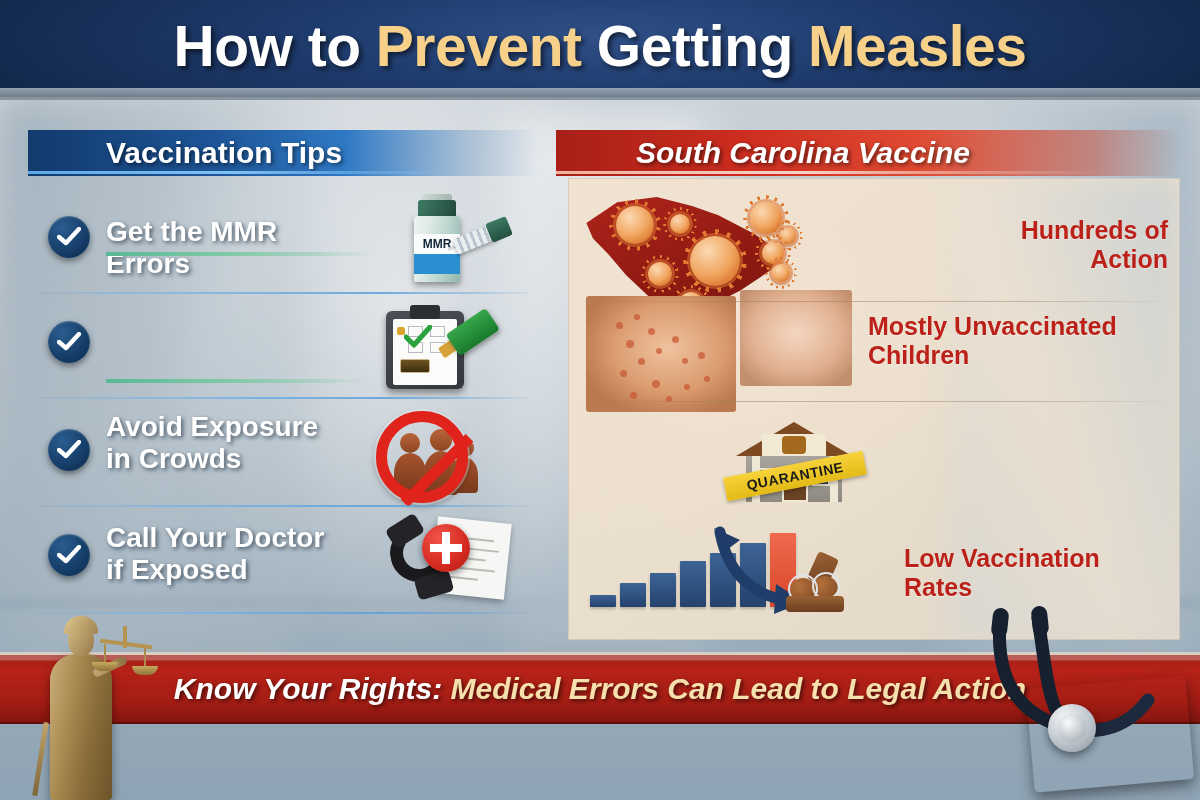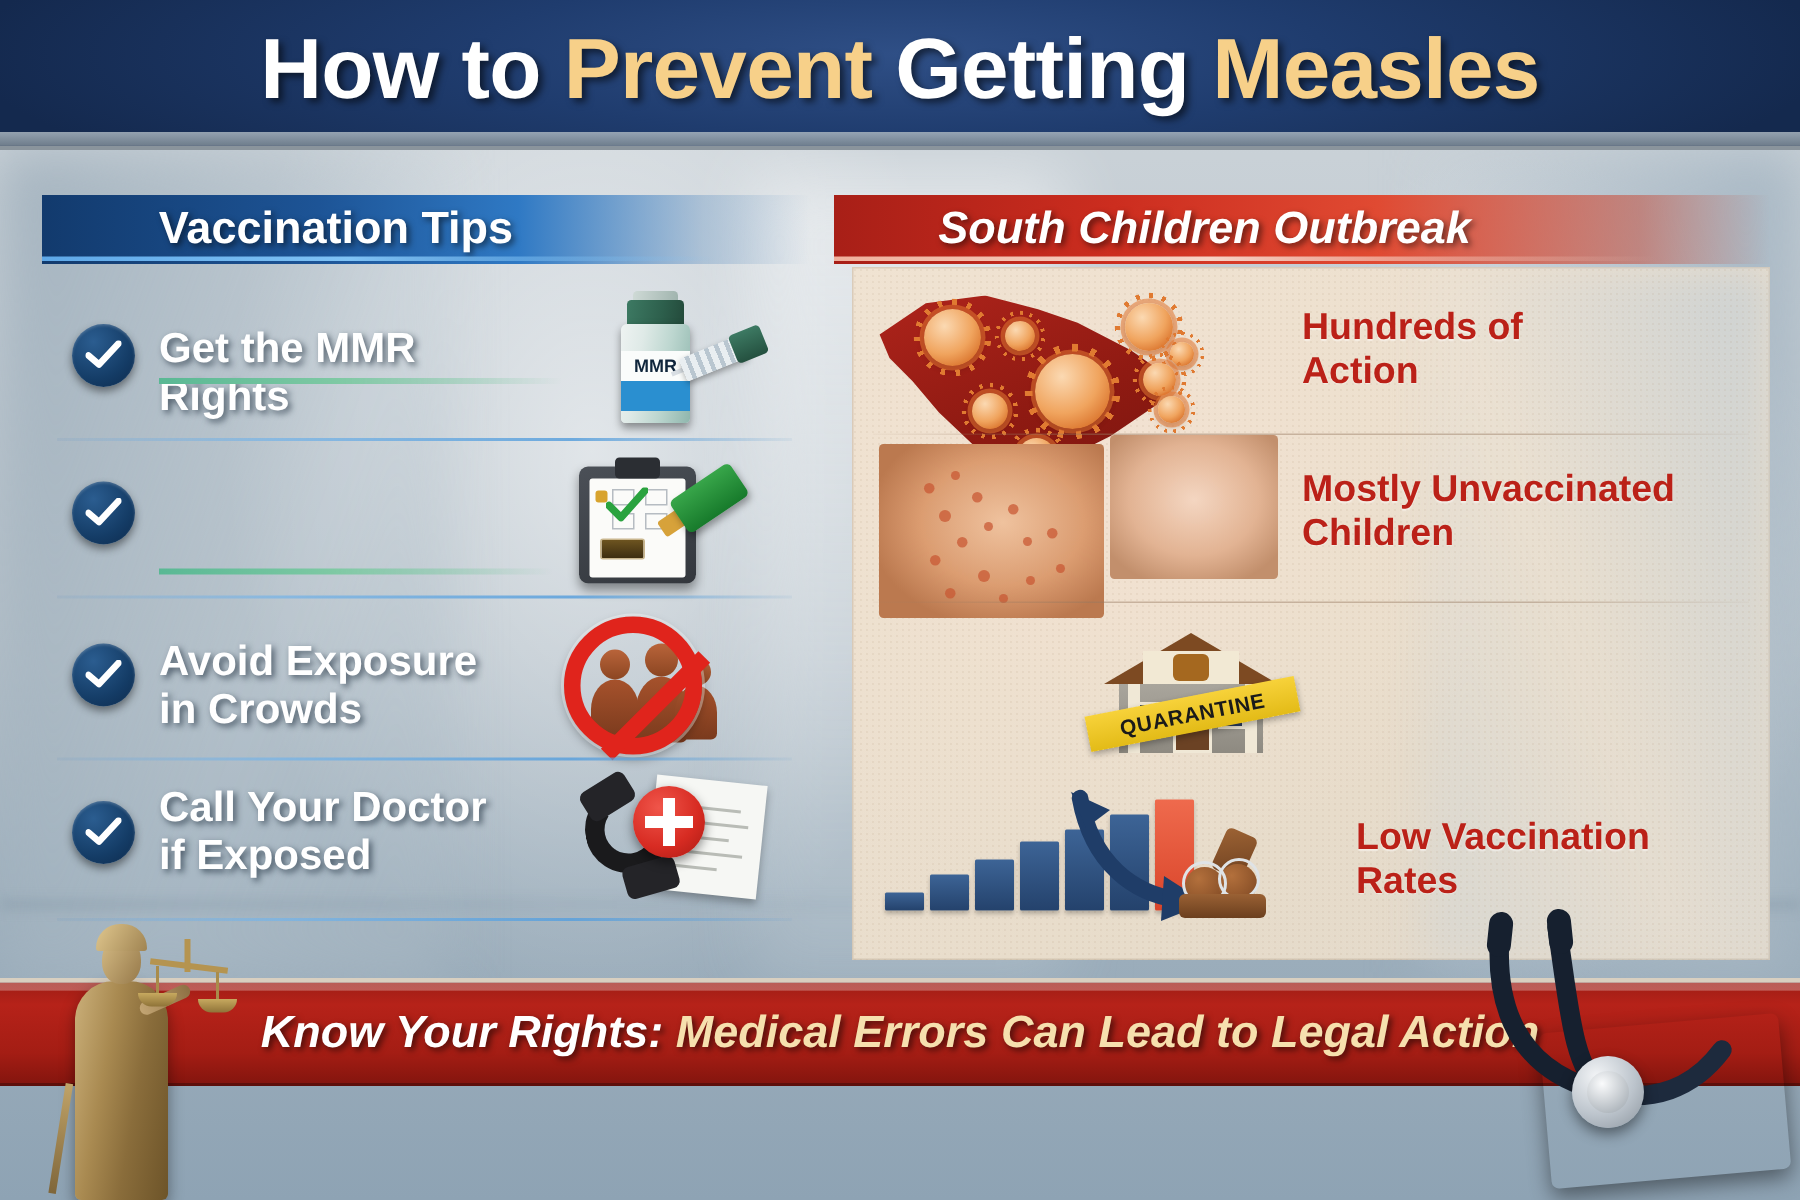--- a/index.html
+++ b/index.html
@@ -330,32 +330,32 @@
     <div class="bg-floorline"></div>
   </div>
 
   <div class="titlebar">
     <div class="title-text">
       <span class="t-white">How to </span><span class="t-gold">Prevent</span><span class="t-white"> Getting </span><span class="t-gold">Measles</span>
     </div>
   </div>
 
   <div class="hdr hdr-blue">Vaccination Tips</div>
-  <div class="hdr hdr-red">South Children Outbreak</div>
+  <div class="hdr hdr-red">South Carolina Vaccine</div>
 
   <div class="tips">
 
     <div class="tip" style="top:0px;">
       <div class="tip-check">
         <svg width="24" height="20" viewBox="0 0 24 20">
             <path d="M2 10 L9 16 L22 2" stroke="#ffffff" stroke-width="4.4" fill="none" stroke-linecap="round" stroke-linejoin="round"></path>
           </svg>
       </div>
       <div class="tip-label" style="top:26px;">
-        <span>Get the MMR Rights</span>
+        <span>Get the MMR Errors</span>
       </div>
       <div class="tip-underline" style="top:62px;width:268px;"></div>
       <div class="tip-art">
         <div class="vial-cap2"></div>
         <div class="vial-cap"></div>
         <div class="vial-body"></div>
         <div class="vial-label">
             <span>MMR</span>
           </div>
         <div class="vial-band"></div>
@@ -397,21 +397,21 @@
       </div>
       <div class="tip-sep"></div>
     </div>
 
     <div class="tip" style="top:213px;">
       <div class="tip-check">
         <svg width="24" height="20" viewBox="0 0 24 20">
             <path d="M2 10 L9 16 L22 2" stroke="#ffffff" stroke-width="4.4" fill="none" stroke-linecap="round" stroke-linejoin="round"></path>
           </svg>
       </div>
-      <div class="tip-label" style="top:22px;">
+      <div class="tip-label" style="top:8px;">
         <span>Avoid Exposure</span><br>
         <span>in Crowds</span>
       </div>
       <div class="tip-art" style="right:40px;top:0px;">
         <div class="nc-people">
           <div class="nc-h" style="left:14px;top:10px;width:20px;height:20px;"></div>
           <div class="nc-p" style="left:8px;top:30px;width:32px;height:40px;"></div>
           <div class="nc-h" style="left:44px;top:6px;width:22px;height:22px;"></div>
           <div class="nc-p" style="left:38px;top:28px;width:34px;height:44px;"></div>
           <div class="nc-h" style="left:70px;top:16px;width:18px;height:18px;"></div>
@@ -524,21 +524,21 @@
       <div class="gavel">
         <div class="g-head"></div>
         <div class="g-ball1"></div>
         <div class="g-ball2"></div>
         <div class="g-ring" style="left:2px;top:20px;width:30px;height:30px;"></div>
         <div class="g-ring" style="left:26px;top:18px;width:28px;height:28px;"></div>
         <div class="g-block"></div>
       </div>
     </div>
 
-    <div class="ob-row" style="top:0px;">
+    <div class="ob-row" style="top:12px;text-align:right;">
       <div class="ob-label">
         <span>Hundreds of</span><br>
         <span>Action</span>
       </div>
       <div class="ob-sep"></div>
     </div>
 
     <div class="ob-row" style="top:112px;padding-left:11px;">
       <div class="ob-label" style="top:22px;">
         <span>Mostly Unvaccinated</span><br>

